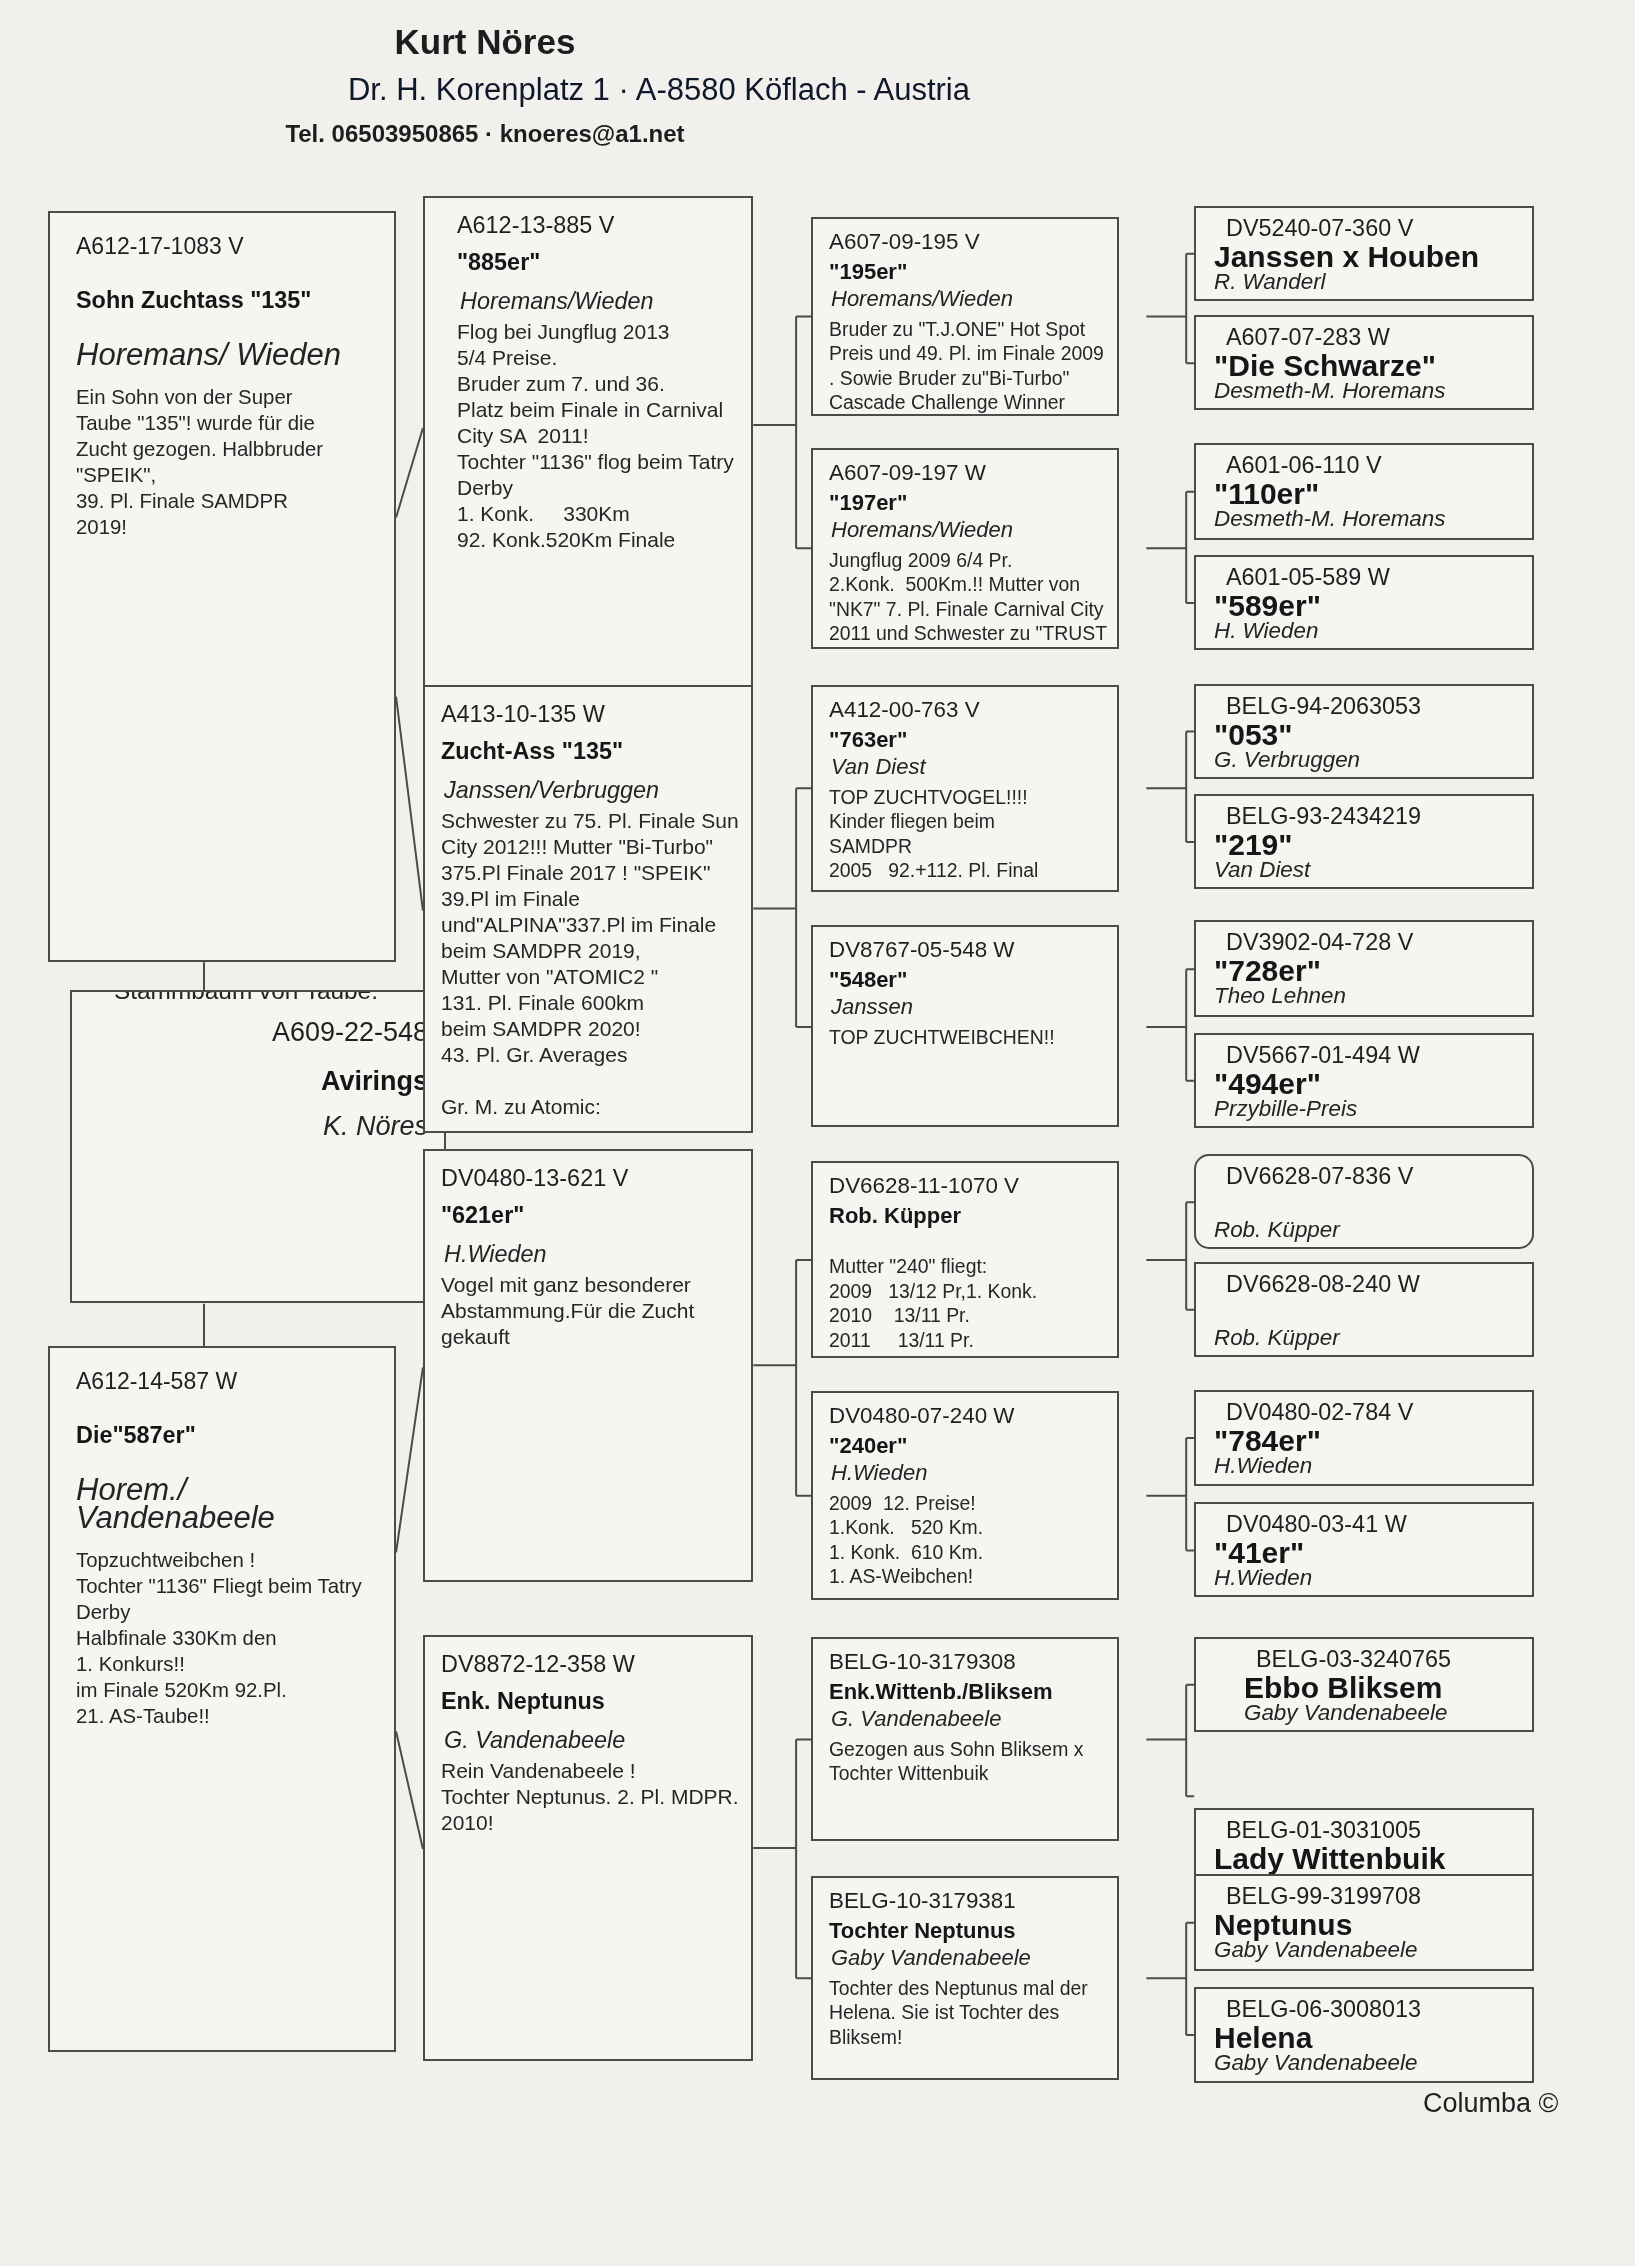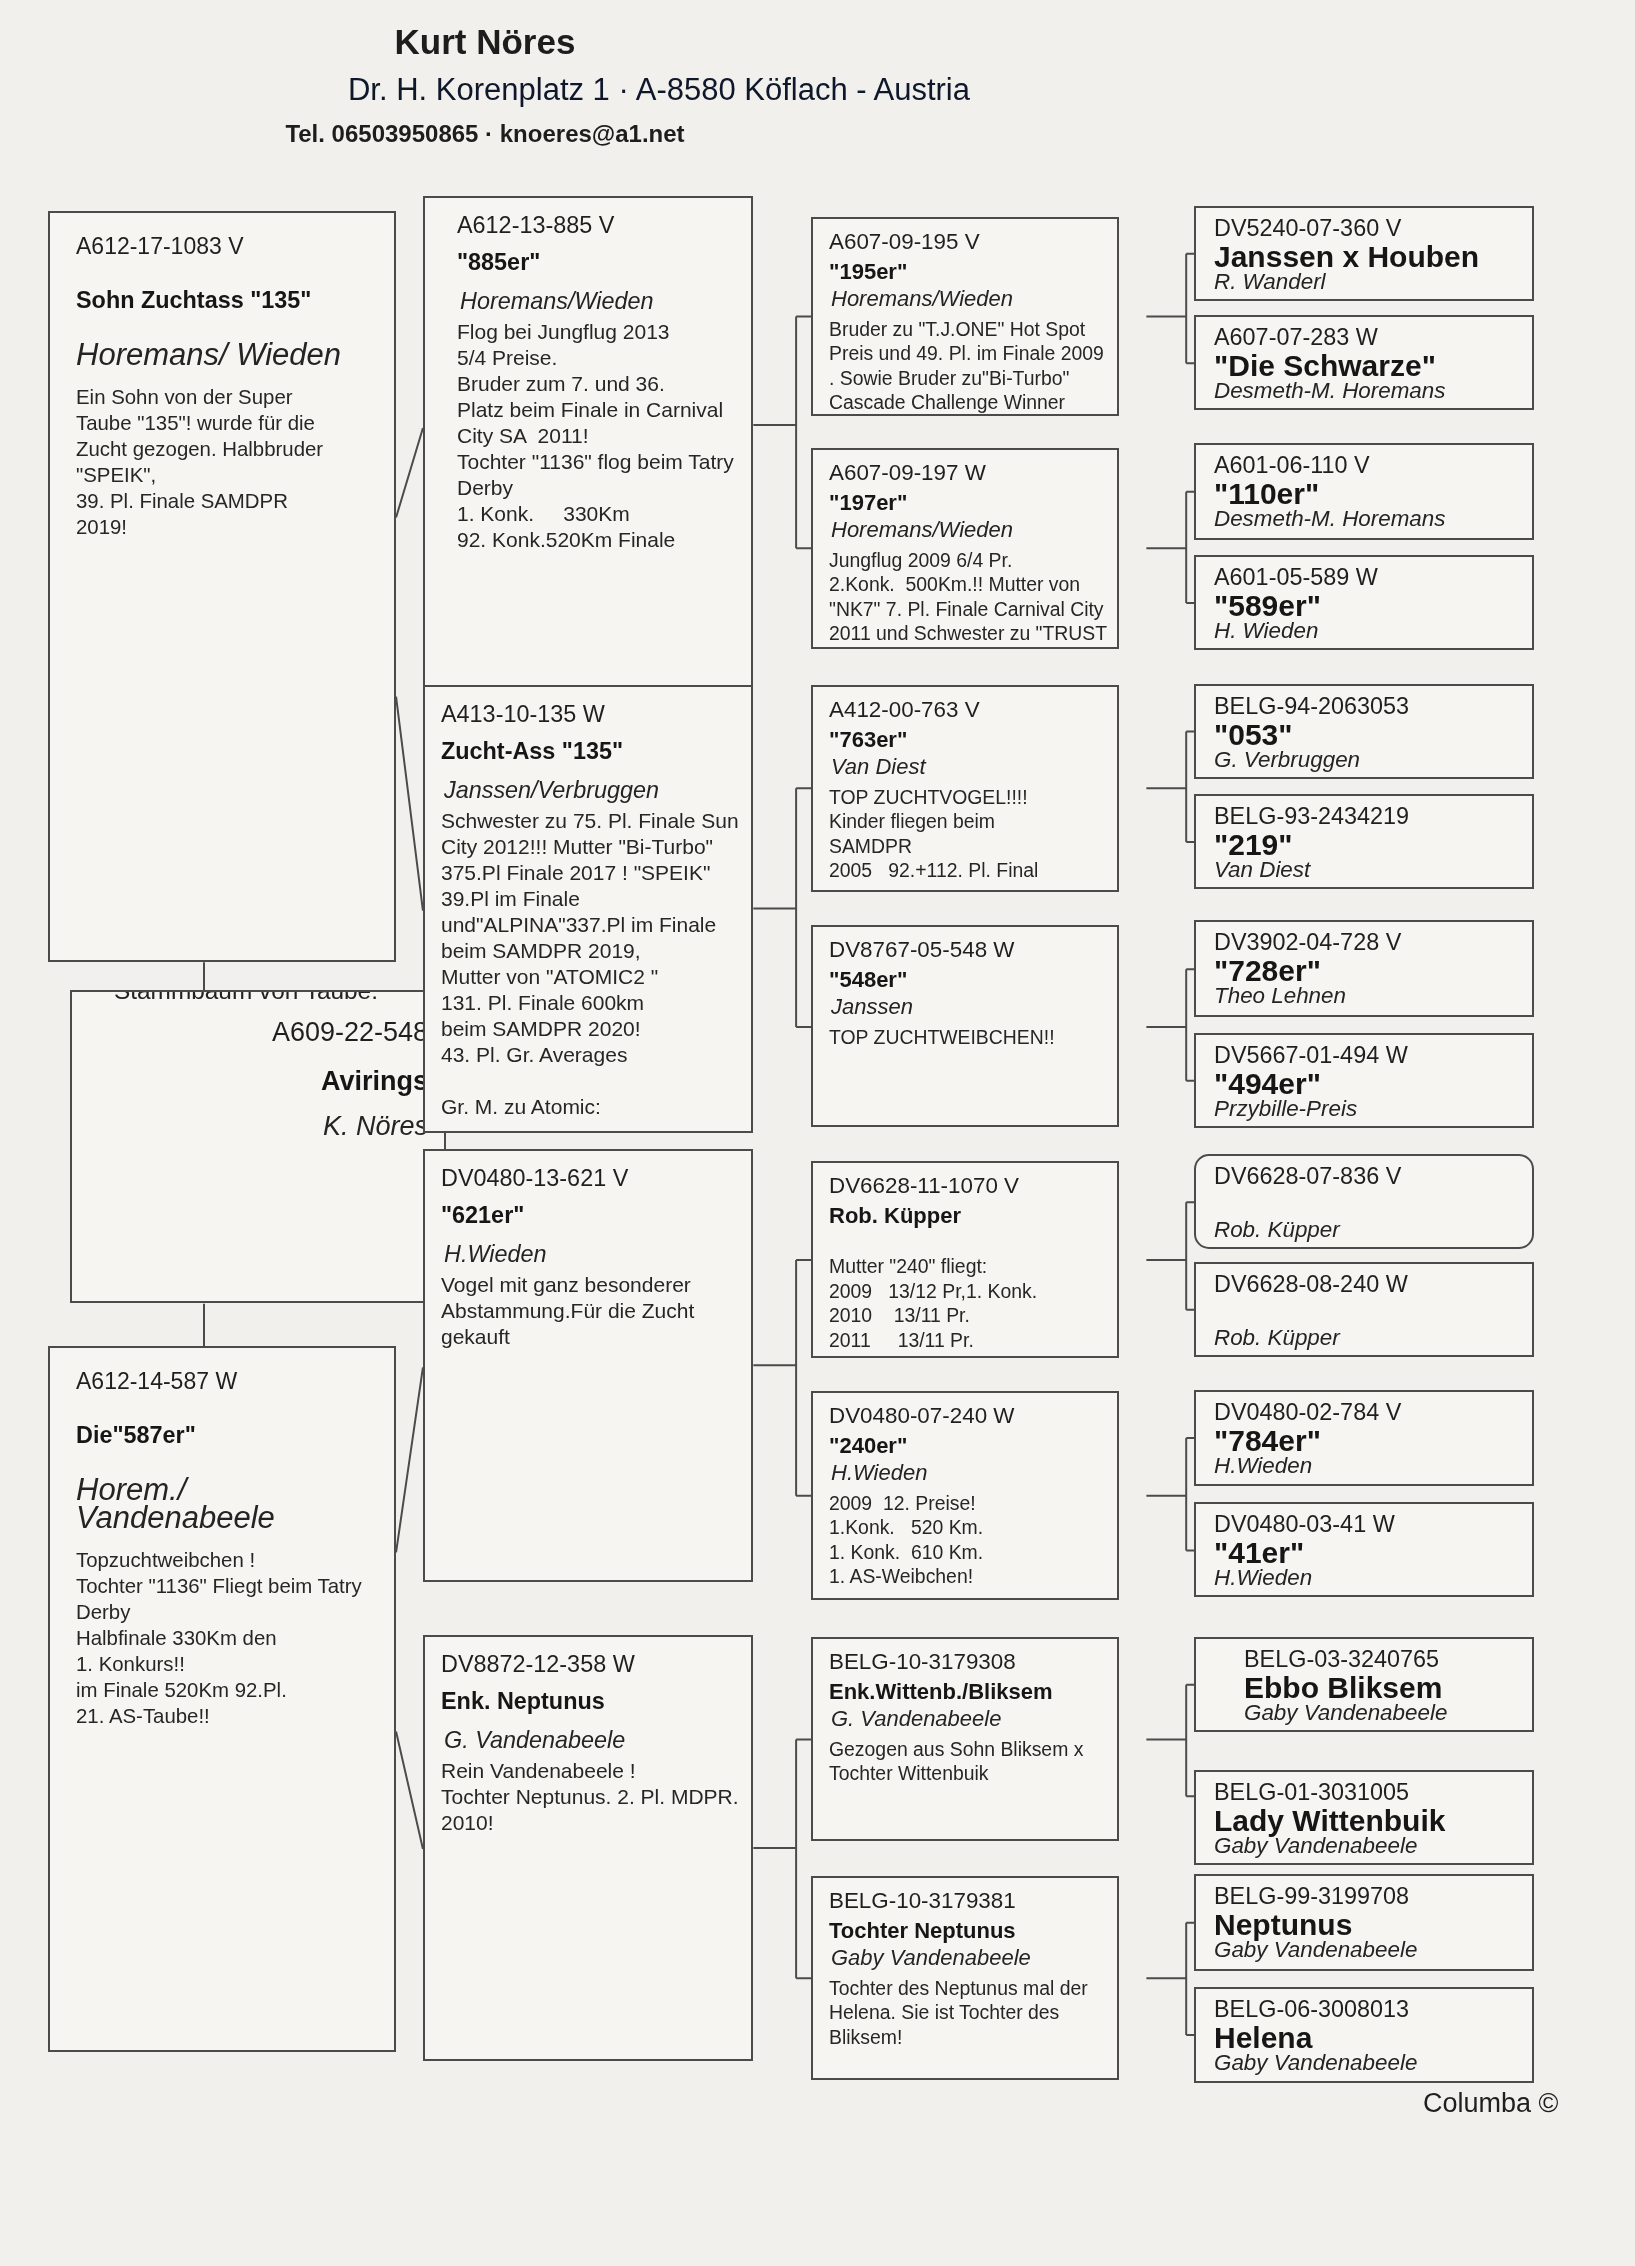--- a/index.html
+++ b/index.html
@@ -51,38 +51,38 @@
   .p-b3a{top:217px;height:199px;}
   .p-b3b{top:448px;height:201px;}
   .p-b3c{top:685px;height:207px;}
   .p-b3d{top:925px;height:202px;}
   .p-b3e{top:1161px;height:197px;}
   .p-b3f{top:1391px;height:209px;}
   .p-b3g{top:1637px;height:204px;}
   .p-b3h{top:1876px;height:204px;}
   
   .g4{left:1194px;width:340px;padding:7px 8px 4px 18px;}
-  .g4 .ring{font-size:23.4px;line-height:27px;margin-bottom:2px;}
+  .g4 .ring{font-size:23.4px;line-height:27px;margin-bottom:2px;margin-left:12px;}
   .g4 .name{font-size:30px;line-height:25px;}
   .g4 .name:empty{height:25px;}
   .g4 .breeder{font-size:22.4px;line-height:25px;}
   .p-b4a{top:206px;height:95px;}
   .p-b4b{top:315px;height:95px;}
   .p-b4c{top:443px;height:97px;}
   .p-b4d{top:555px;height:95px;}
   .p-b4e{top:684px;height:95px;}
   .p-b4f{top:794px;height:95px;}
   .p-b4g{top:920px;height:97px;}
   .p-b4h{top:1033px;height:95px;}
   .p-b4i{top:1154px;height:95px;border-radius:15px;}
   .p-b4j{top:1262px;height:95px;}
   .p-b4k{top:1390px;height:96px;}
   .p-b4l{top:1502px;height:95px;}
   .p-b4m{top:1637px;height:95px;padding-left:48px;}
-  .p-b4n{top:1770px;height:95px;}
+  .p-b4n{top:1808px;height:95px;}
   .p-b4o{top:1874px;height:97px;}
   .p-b4p{top:1987px;height:96px;}
   .columba{position:absolute;left:1423px;top:2088px;font-size:27px;color:#1f1f1f;}
 </style>
 </head>
 <body>
 
 <div class="page">
 
   <svg class="connectors" viewBox="0 0 1644 2278" xmlns="http://www.w3.org/2000/svg">

